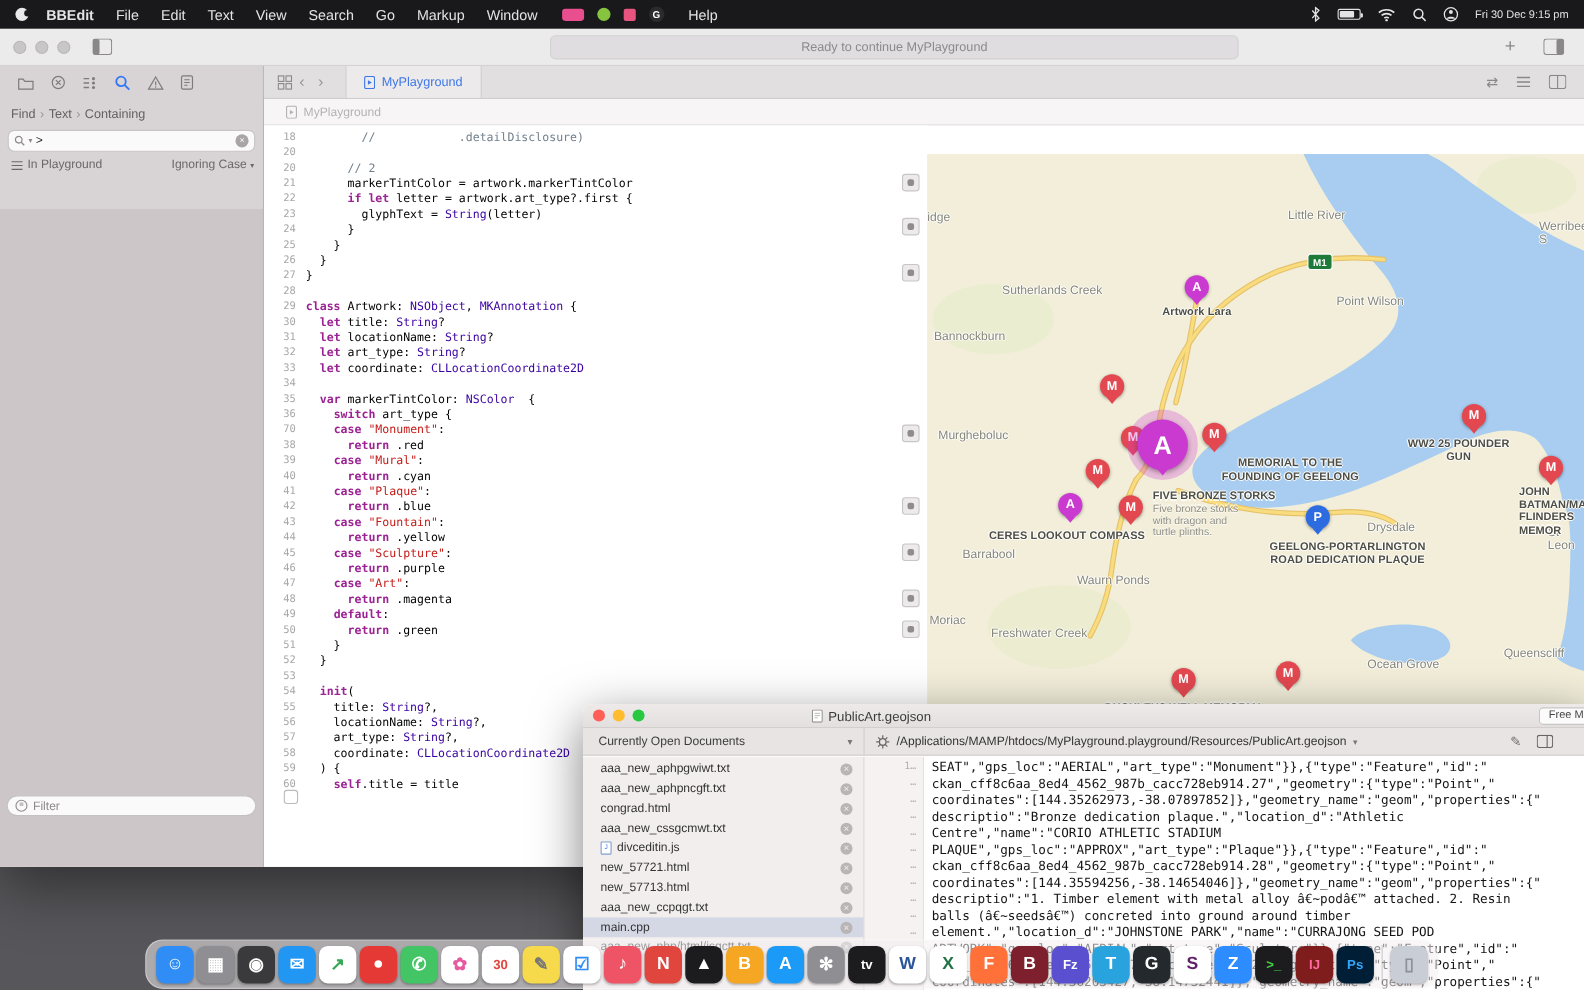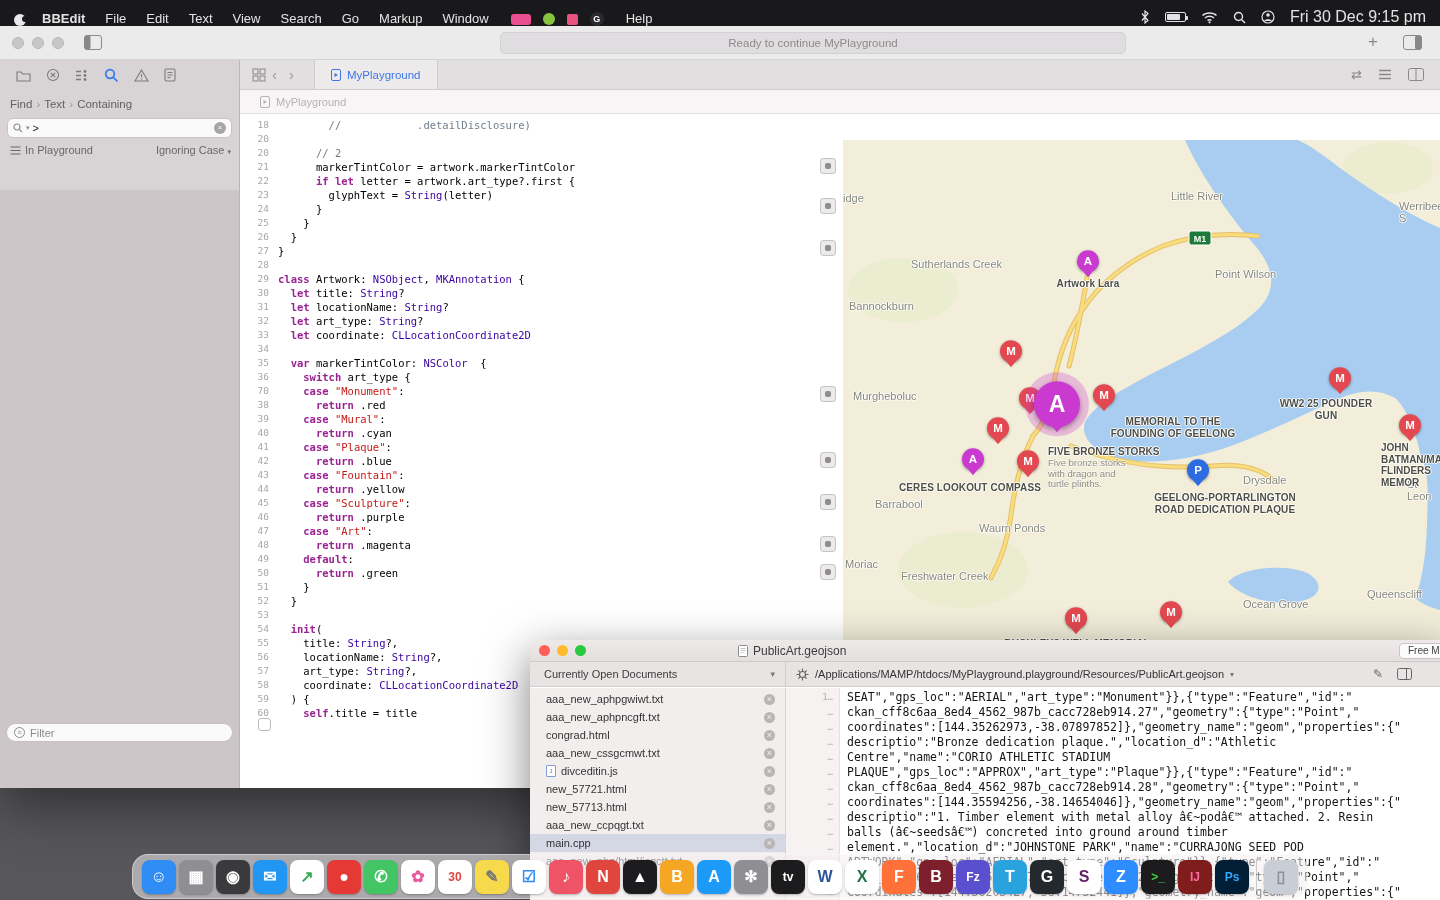--- a/index.html
+++ b/index.html
@@ -2,36 +2,36 @@
 <html><head>
 <meta charset="utf-8">
 <style>
   * { margin:0; padding:0; box-sizing:border-box; }
   html,body { width:1440px; height:900px; background:#222; }
   #screen { position:relative; width:1440px; height:900px; overflow:hidden;
             background:#57575b; font-family:"Liberation Sans",sans-serif; }
 
   
   #menubar { position:absolute; top:0; left:0; right:0; height:26px; background:#19191b;
-             display:flex; align-items:flex-end; color:#e3e3e5; font-size:13px; z-index:50; padding:0 14px; }
+             display:flex; align-items:center; color:#e3e3e5; font-size:13px; z-index:50; padding:0 14px; }
   .apple { width:12px; height:12px; background:#e8e8ea; border-radius:50%; position:relative; margin-right:6px; }
   .apple::after { content:""; position:absolute; right:-2px; top:2px; width:6px; height:6px; background:#19191b; border-radius:50%; }
   .menu-item { padding:0 10px; white-space:nowrap; }
   .menu-item.first { font-weight:bold; }
   #menu-extras { display:flex; align-items:center; gap:12px; padding:0 12px; }
   .mx-pill { width:20px; height:11px; border-radius:3px; }
   .mx-dot { width:12px; height:12px; border-radius:50%; }
   .mx-square { width:11px; height:11px; border-radius:2px; }
   .mx-letter { width:14px; height:14px; border-radius:50%; color:#fff; font-size:9px; font-weight:bold;
                display:flex; align-items:center; justify-content:center; }
   #menu-status { margin-left:auto; display:flex; align-items:center; gap:15px; }
   .battery-body { width:21px; height:10px; border:1px solid #e3e3e5; border-radius:2px; position:relative; }
   .battery-body::before { content:""; position:absolute; left:1px; top:1px; bottom:1px; width:13px; background:#e3e3e5; border-radius:1px; }
   .battery-body::after { content:""; position:absolute; right:-3px; top:2.5px; width:2px; height:4px; background:#e3e3e5; border-radius:0 1px 1px 0; }
-  #clock { font-size:16px; white-space:nowrap; }
+  #clock { font-size:10px; white-space:nowrap; }
 
   
   #xcode { position:absolute; left:0; top:26px; width:1440px; height:762px; background:#fff;
            box-shadow:0 18px 50px rgba(0,0,0,.45); }
   #xc-titlebar { position:absolute; top:0; left:0; right:0; height:34px; background:#ecebec; border-bottom:1px solid #d5d3d4; }
   .tl { width:12px; height:12px; border-radius:50%; display:inline-block; }
   .tl-gray { background:#c9c6c7; border:1px solid #b9b6b7; }
   #xc-lights { position:absolute; left:12px; top:11px; display:flex; gap:8px; }
   #xc-sidebar-toggle { position:absolute; left:84px; top:9px; }
   #xc-status-pill { position:absolute; left:500px; width:626px; top:6px; height:22px; background:#dfdddf;

